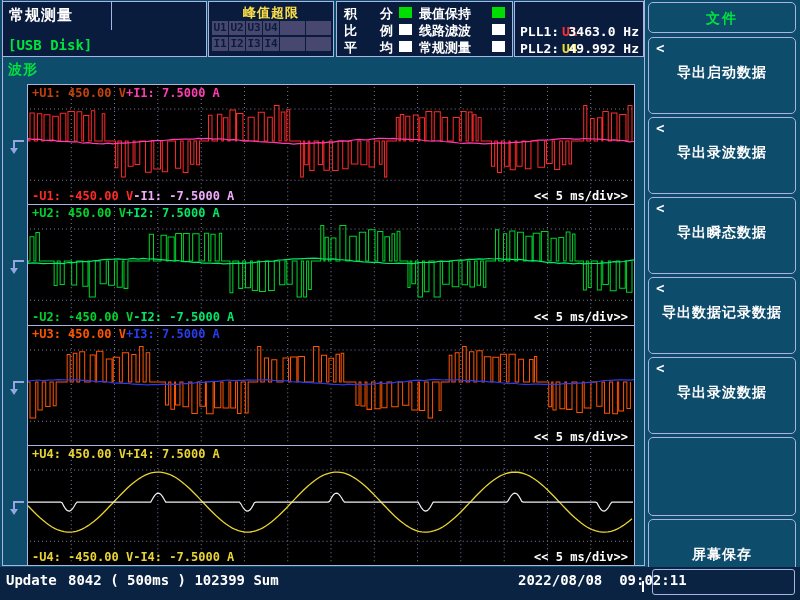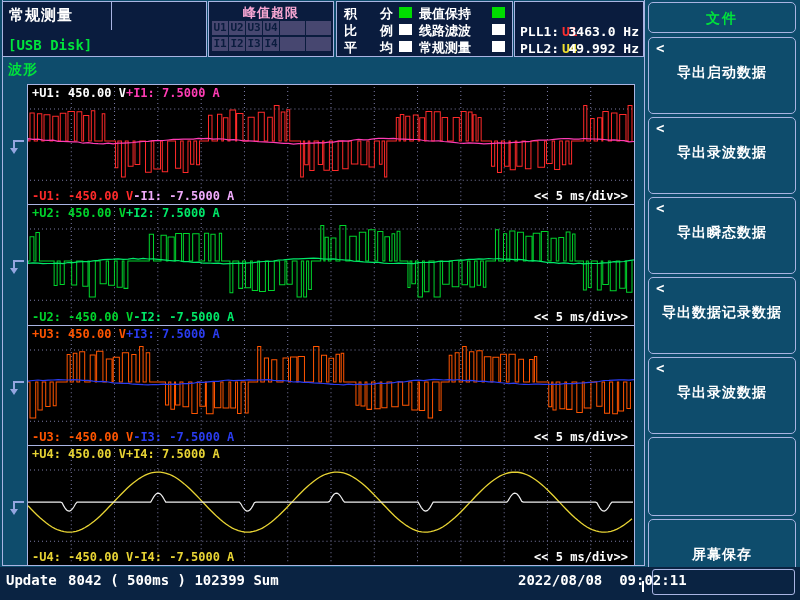--- a/index.html
+++ b/index.html
@@ -8,21 +8,21 @@
   .main-frame{position:absolute;left:2px;top:0;width:641px;height:565px;
               border-left:1px solid #a9b4e2;border-right:1px solid #a9b4e2;border-bottom:1px solid #a9b4e2;
               pointer-events:none;}
   .box{position:absolute;background:#0a1c3e;border:1px solid #a9b4e2;box-sizing:border-box;}
   
   .mode-box{left:2px;top:1px;width:205px;height:56px;}
   .mode-title{position:absolute;left:6px;top:4px;font:bold 15px "DejaVu Sans Mono",sans-serif;color:#ffffff;letter-spacing:1px;}
   .tab-divider{position:absolute;left:108px;top:0;width:1px;height:28px;background:#a9b4e2;}
   .usb-status{position:absolute;left:5px;top:35px;font:bold 14px "DejaVu Sans Mono",monospace;color:#00e33c;}
   .peak-box{left:208px;top:1px;width:126px;height:56px;}
-  .peak-title{position:absolute;top:2px;width:100%;text-align:center;font:bold 13px "DejaVu Sans Mono",sans-serif;color:#f9a8d4;letter-spacing:1px;}
+  .peak-title{position:absolute;top:2px;width:100%;text-align:center;font:bold 13px "DejaVu Sans Mono",sans-serif;color:#fde047;letter-spacing:1px;}
   .peak-row{position:absolute;left:3px;display:flex;gap:1px;}
   .peak-row-1{top:19px;}.peak-row-2{top:35px;}
   .peak-cell{width:16px;height:14px;background:#474770;color:#0a1c3e;font:bold 11px "DejaVu Sans Mono",monospace;
              text-align:center;line-height:14px;}
   .peak-cell.wide{width:25px;}
   .integ-box{left:336px;top:1px;width:177px;height:56px;}
   .integ-row{position:absolute;left:0;width:100%;height:17px;}
   .integ-row span{position:absolute;font:bold 13px "DejaVu Sans Mono",sans-serif;color:#fff;}
   .cb{position:absolute;width:13px;height:11px;top:2px;}
   .cb.on{background:#00dd00;} .cb.off{background:#ffffff;}
@@ -128,42 +128,41 @@
     </div>
 
   <div class="wave-title">波形</div>
   <div class="wave-panel" id="wavePanel">
       <div class="channel">
         <svg viewBox="0 0 605 119" preserveAspectRatio="none">
           <path d="M43.2 2 V117 M86.4 2 V117 M129.6 2 V117 M172.9 2 V117 M216.1 2 V117 M259.3 2 V117 M302.5 2 V117 M345.7 2 V117 M388.9 2 V117 M432.1 2 V117 M475.4 2 V117 M518.6 2 V117 M561.8 2 V117 M2 24 H603 M2 95 H603" stroke="#7d7da8" fill="none" stroke-width="1" stroke-dasharray="1 3"></path>
           <path d="M0 56 L2.0 56 L2.0 28.0 L6.2 28.0 L6.2 56 L9.4 56 L9.4 28.7 L13.8 28.7 L13.8 56 L16.0 56 L16.0 29.8 L21.9 29.8 L21.9 56 L24.7 56 L24.7 31.1 L30.2 31.1 L30.2 56 L32.2 56 L32.2 28.1 L37.8 28.1 L37.8 56 L39.9 56 L39.9 26.5 L46.3 26.5 L46.3 56 L48.9 56 L48.9 26.8 L53.7 26.8 L53.7 56 L55.5 56 L55.5 30.5 L60.7 30.5 L60.7 56 L63.2 56 L63.2 25.8 L66.7 25.8 L66.7 56 L71.3 56 L74.1 56 L74.1 56 L74.1 28.8 L76.7 28.8 L76.7 56 L84.4 56 L87.3 56 L87.3 56 L87.3 82.5 L89.7 82.5 L89.7 56 L93.3 56 L93.3 91.7 L97.1 91.7 L97.1 56 L100.0 56 L100.0 81.1 L104.9 81.1 L104.9 56 L106.8 56 L106.8 79.4 L111.6 79.4 L111.6 56 L117.3 56 L117.3 56 L117.3 87.0 L123.0 87.0 L123.0 56 L125.6 56 L125.6 83.8 L132.3 83.8 L132.3 56 L134.1 56 L134.1 86.5 L139.4 86.5 L139.4 56 L144.4 56 L147.3 56 L147.3 56 L147.3 83.1 L152.4 83.1 L152.4 56 L154.9 56 L154.9 87.3 L159.7 87.3 L159.7 56 L162.3 56 L162.3 79.2 L165.6 79.2 L165.6 56 L168.3 56 L168.3 79.6 L171.2 79.6 L171.2 56 L180.2 56 L180.2 56 L180.2 30.2 L183.7 30.2 L183.7 56 L189.2 56 L189.2 56 L189.2 29.1 L193.5 29.1 L193.5 56 L195.1 56 L195.1 32.8 L199.6 32.8 L199.6 56 L201.6 56 L201.6 25.0 L207.3 25.0 L207.3 56 L208.3 56 L208.3 28.4 L214.6 28.4 L214.6 56 L219.8 56 L219.8 56 L219.8 32.2 L225.8 32.2 L225.8 56 L229.9 56 L229.9 56 L229.9 27.1 L235.9 27.1 L235.9 56 L239.3 56 L239.3 32.1 L243.9 32.1 L243.9 56 L245.9 56 L245.9 20.4 L250.6 20.4 L250.6 56 L252.8 56 L252.8 26.9 L256.5 26.9 L256.5 56 L258.4 56 L258.4 24.6 L261.3 24.6 L261.3 56 L266.9 56 L272.2 56 L272.2 56 L272.2 91.7 L274.9 91.7 L274.9 56 L276.2 56 L276.2 79.6 L279.8 79.6 L279.8 56 L281.3 56 L281.3 85.2 L285.6 85.2 L285.6 56 L289.8 56 L289.8 56 L289.8 79.4 L294.1 79.4 L294.1 56 L295.4 56 L295.4 85.0 L300.9 85.0 L300.9 56 L303.9 56 L303.9 85.4 L309.6 85.4 L309.6 56 L314.2 56 L314.2 56 L314.2 83.6 L319.6 83.6 L319.6 56 L322.8 56 L322.8 78.8 L329.3 78.8 L329.3 56 L332.3 56 L332.3 79.6 L338.3 79.6 L338.3 56 L340.5 56 L340.5 81.9 L345.8 81.9 L345.8 56 L350.8 56 L350.8 56 L350.8 79.1 L353.5 79.1 L353.5 56 L356.0 56 L356.0 91.7 L358.2 91.7 L358.2 56 L364.9 56 L367.7 56 L367.7 56 L367.7 32.4 L370.4 32.4 L370.4 56 L371.7 56 L371.7 29.4 L375.2 29.4 L375.2 56 L377.1 56 L377.1 31.3 L381.2 31.3 L381.2 56 L384.7 56 L384.7 29.9 L389.5 29.9 L389.5 56 L391.1 56 L391.1 32.8 L395.9 32.8 L395.9 56 L397.3 56 L397.3 26.4 L403.1 26.4 L403.1 56 L405.6 56 L405.6 26.6 L411.6 26.6 L411.6 56 L413.4 56 L413.4 32.5 L418.9 32.5 L418.9 56 L424.5 56 L424.5 56 L424.5 32.4 L430.6 32.4 L430.6 56 L432.6 56 L432.6 26.4 L437.4 26.4 L437.4 56 L439.6 56 L439.6 27.0 L443.3 27.0 L443.3 56 L444.4 56 L444.4 29.7 L447.3 29.7 L447.3 56 L449.4 56 L449.4 32.5 L452.4 32.5 L452.4 56 L456.4 56 L462.7 56 L462.7 56 L462.7 81.0 L465.9 81.0 L465.9 56 L468.7 56 L468.7 87.4 L472.6 87.4 L472.6 56 L475.7 56 L475.7 81.0 L480.2 81.0 L480.2 56 L481.4 56 L481.4 84.6 L486.5 84.6 L486.5 56 L488.0 56 L488.0 81.1 L493.3 81.1 L493.3 56 L496.6 56 L496.6 83.6 L502.1 83.6 L502.1 56 L506.4 56 L509.1 56 L509.1 56 L509.1 82.2 L515.7 82.2 L515.7 56 L517.6 56 L517.6 78.4 L523.3 78.4 L523.3 56 L525.7 56 L525.7 84.2 L530.8 84.2 L530.8 56 L533.5 56 L533.5 79.5 L536.9 79.5 L536.9 56 L540.1 56 L540.1 78.9 L542.7 78.9 L542.7 56 L548.2 56 L552.2 56 L554.8 56 L554.8 56 L554.8 20.4 L557.9 20.4 L557.9 56 L561.6 56 L561.6 56 L561.6 33.5 L565.2 33.5 L565.2 56 L568.6 56 L568.6 32.6 L572.9 32.6 L572.9 56 L573.9 56 L573.9 26.5 L579.3 26.5 L579.3 56 L582.5 56 L582.5 27.9 L588.0 27.9 L588.0 56 L590.7 56 L590.7 29.4 L597.0 29.4 L597.0 56 L599.1 56 L599.1 20.4 L603.0 20.4 L603.0 56" stroke="#ff2a2a" fill="none" stroke-width="1"></path>
           <path d="M0 56 L0 53.5 L5 54.2 L10 54.1 L15 55.0 L20 55.3 L25 55.1 L30 56.3 L35 56.2 L40 56.5 L45 56.7 L50 56.9 L55 58.1 L60 57.6 L65 58.2 L70 58.6 L75 58.8 L80 58.0 L85 58.8 L90 58.1 L95 58.1 L100 57.7 L105 57.4 L110 56.8 L115 56.4 L120 56.2 L125 55.6 L130 55.5 L135 55.4 L140 54.9 L145 54.3 L150 54.3 L155 54.1 L160 54.1 L165 54.1 L170 53.3 L175 53.5 L180 53.3 L185 54.0 L190 53.8 L195 53.9 L200 54.7 L205 54.6 L210 54.9 L215 55.8 L220 55.7 L225 56.1 L230 56.5 L235 56.7 L240 57.1 L245 57.3 L250 57.8 L255 58.2 L260 58.2 L265 58.9 L270 58.6 L275 58.5 L280 58.0 L285 58.1 L290 57.6 L295 57.8 L300 57.0 L305 57.0 L310 56.0 L315 55.7 L320 56.0 L325 54.9 L330 54.3 L335 54.8 L340 54.5 L345 53.7 L350 53.3 L355 53.3 L360 53.6 L365 53.2 L370 53.9 L375 54.1 L380 54.2 L385 54.4 L390 54.4 L395 55.4 L400 55.8 L405 55.9 L410 55.8 L415 56.4 L420 56.7 L425 57.3 L430 57.9 L435 58.3 L440 57.7 L445 58.0 L450 58.3 L455 58.8 L460 58.5 L465 58.2 L470 57.8 L475 58.0 L480 57.7 L485 57.2 L490 57.3 L495 56.5 L500 56.6 L505 55.4 L510 55.1 L515 55.1 L520 54.9 L525 54.2 L530 53.8 L535 53.4 L540 53.5 L545 54.0 L550 54.0 L555 53.4 L560 53.7 L565 53.9 L570 54.1 L575 54.4 L580 55.0 L585 54.7 L590 55.3 L595 55.6 L600 56.8 L605 56.4" stroke="#ff3cb4" fill="none" stroke-width="1.2"></path>
         </svg>
-        <div class="lbl lbl-top"><span style="color: #ffffff;">+U1: 450.00 V</span><span style="color: rgb(255, 60, 180);">+I1: 7.5000 A</span></div>
+        <div class="lbl lbl-top"><span style="color: #c2410c;">+U1: 450.00 V</span><span style="color: rgb(255, 60, 180);">+I1: 7.5000 A</span></div>
         <div class="lbl lbl-bot"><span style="color: rgb(255, 42, 42);">-U1: -450.00 V</span><span style="color: #f0abfc; margin-top: 44px;">-I1: -7.5000 A</span></div>
         <div class="lbl lbl-time">&lt;&lt; 5 ms/div&gt;&gt;</div>
       </div>
       <div class="channel">
         <svg viewBox="0 0 605 119" preserveAspectRatio="none">
           <path d="M43.2 2 V117 M86.4 2 V117 M129.6 2 V117 M172.9 2 V117 M216.1 2 V117 M259.3 2 V117 M302.5 2 V117 M345.7 2 V117 M388.9 2 V117 M432.1 2 V117 M475.4 2 V117 M518.6 2 V117 M561.8 2 V117 M2 24 H603 M2 95 H603" stroke="#7d7da8" fill="none" stroke-width="1" stroke-dasharray="1 3"></path>
           <path d="M0 56 L2.0 56 L2.0 31.6 L5.9 31.6 L5.9 56 L7.9 56 L7.9 27.4 L11.4 27.4 L11.4 56 L15.3 56 L18.4 56 L21.6 56 L26.1 56 L26.1 56 L26.1 80.4 L29.1 80.4 L29.1 56 L32.1 56 L32.1 79.3 L36.2 79.3 L36.2 56 L40.9 56 L43.6 56 L43.6 56 L43.6 79.9 L48.6 79.9 L48.6 56 L54.7 56 L54.7 56 L54.7 81.0 L59.9 81.0 L59.9 56 L61.2 56 L61.2 91.7 L67.2 91.7 L67.2 56 L72.0 56 L72.0 56 L72.0 78.7 L78.1 78.7 L78.1 56 L80.4 56 L80.4 80.2 L86.3 80.2 L86.3 56 L89.0 56 L89.0 82.2 L94.1 82.2 L94.1 56 L95.8 56 L95.8 83.2 L99.7 83.2 L99.7 56 L106.0 56 L109.9 56 L115.4 56 L118.4 56 L121.1 56 L121.1 56 L121.1 29.2 L125.3 29.2 L125.3 56 L130.3 56 L132.8 56 L132.8 56 L132.8 30.3 L138.1 30.3 L138.1 56 L139.8 56 L139.8 32.0 L146.0 32.0 L146.0 56 L147.4 56 L147.4 28.4 L153.3 28.4 L153.3 56 L155.1 56 L155.1 28.5 L161.0 28.5 L161.0 56 L164.4 56 L164.4 28.7 L170.8 28.7 L170.8 56 L176.3 56 L176.3 56 L176.3 28.1 L180.3 28.1 L180.3 56 L182.6 56 L182.6 29.1 L186.8 29.1 L186.8 56 L191.0 56 L191.0 56 L191.0 28.1 L193.3 28.1 L193.3 56 L201.6 56 L201.6 56 L201.6 87.6 L204.5 87.6 L204.5 56 L210.4 56 L210.4 56 L210.4 83.2 L214.3 83.2 L214.3 56 L217.1 56 L217.1 82.6 L222.2 82.6 L222.2 56 L223.9 56 L223.9 85.4 L229.3 85.4 L229.3 56 L231.1 56 L231.1 86.2 L237.0 86.2 L237.0 56 L240.1 56 L240.1 85.3 L245.9 85.3 L245.9 56 L251.2 56 L251.2 56 L251.2 79.5 L256.5 79.5 L256.5 56 L258.4 56 L258.4 79.0 L263.8 79.0 L263.8 56 L268.6 56 L268.6 56 L268.6 91.7 L272.9 91.7 L272.9 56 L275.2 56 L275.2 91.7 L278.1 91.7 L278.1 56 L280.2 56 L280.2 84.2 L282.9 84.2 L282.9 56 L289.7 56 L292.3 56 L292.3 56 L292.3 20.4 L295.3 20.4 L295.3 56 L296.6 56 L296.6 32.1 L299.8 32.1 L299.8 56 L302.5 56 L302.5 32.9 L307.4 32.9 L307.4 56 L311.4 56 L311.4 56 L311.4 20.4 L317.3 20.4 L317.3 56 L321.2 56 L321.2 56 L321.2 31.1 L327.7 31.1 L327.7 56 L330.8 56 L330.8 27.2 L337.2 27.2 L337.2 56 L340.0 56 L340.0 24.8 L346.4 24.8 L346.4 56 L349.1 56 L349.1 26.4 L354.3 26.4 L354.3 56 L356.3 56 L356.3 31.6 L360.9 31.6 L360.9 56 L363.4 56 L363.4 28.6 L366.1 28.6 L366.1 56 L368.5 56 L368.5 26.3 L371.3 26.3 L371.3 56 L376.4 56 L379.3 56 L379.3 56 L379.3 82.4 L381.4 82.4 L381.4 56 L383.2 56 L383.2 78.5 L386.8 78.5 L386.8 56 L389.4 56 L389.4 91.7 L393.8 91.7 L393.8 56 L395.7 56 L395.7 86.5 L400.3 86.5 L400.3 56 L405.4 56 L405.4 56 L405.4 91.7 L411.5 91.7 L411.5 56 L413.9 56 L413.9 79.1 L420.5 79.1 L420.5 56 L423.5 56 L423.5 81.5 L430.1 81.5 L430.1 56 L433.3 56 L433.3 79.5 L438.8 79.5 L438.8 56 L441.2 56 L441.2 81.8 L445.8 81.8 L445.8 56 L448.4 56 L448.4 80.1 L451.8 80.1 L451.8 56 L454.6 56 L454.6 82.0 L457.1 82.0 L457.1 56 L466.7 56 L466.7 56 L466.7 24.7 L469.9 24.7 L469.9 56 L474.7 56 L474.7 56 L474.7 28.7 L477.9 28.7 L477.9 56 L481.0 56 L481.0 26.0 L486.1 26.0 L486.1 56 L488.7 56 L488.7 27.3 L494.6 27.3 L494.6 56 L497.1 56 L497.1 31.2 L503.2 31.2 L503.2 56 L504.4 56 L504.4 28.3 L511.0 28.3 L511.0 56 L512.5 56 L512.5 26.4 L519.1 26.4 L519.1 56 L522.2 56 L522.2 33.2 L527.4 33.2 L527.4 56 L529.9 56 L529.9 32.4 L534.8 32.4 L534.8 56 L537.3 56 L537.3 26.9 L541.1 26.9 L541.1 56 L543.7 56 L543.7 29.0 L546.1 29.0 L546.1 56 L551.9 56 L554.5 56 L554.5 56 L554.5 84.7 L557.4 84.7 L557.4 56 L559.4 56 L559.4 82.4 L562.3 82.4 L562.3 56 L568.4 56 L568.4 56 L568.4 84.7 L572.3 84.7 L572.3 56 L573.8 56 L573.8 79.4 L579.4 79.4 L579.4 56 L581.3 56 L581.3 85.6 L587.2 85.6 L587.2 56 L590.7 56 L590.7 83.1 L596.3 83.1 L596.3 56 L597.6 56 L597.6 87.0 L603.0 87.0 L603.0 56" stroke="#00d42c" fill="none" stroke-width="1"></path>
           <path d="M0 56 L0 58.3 L5 57.7 L10 58.0 L15 58.5 L20 58.4 L25 58.3 L30 58.0 L35 58.4 L40 57.4 L45 57.5 L50 56.7 L55 56.5 L60 56.6 L65 55.7 L70 55.3 L75 54.6 L80 54.2 L85 54.1 L90 53.7 L95 54.2 L100 54.1 L105 53.2 L110 54.0 L115 53.3 L120 53.9 L125 53.7 L130 54.2 L135 54.7 L140 55.3 L145 55.7 L150 55.4 L155 56.6 L160 56.5 L165 57.3 L170 57.1 L175 58.1 L180 57.9 L185 58.3 L190 58.0 L195 58.8 L200 58.6 L205 58.3 L210 58.1 L215 58.3 L220 57.8 L225 57.5 L230 56.7 L235 56.4 L240 56.2 L245 56.0 L250 54.9 L255 54.8 L260 54.3 L265 53.7 L270 53.7 L275 53.5 L280 53.3 L285 53.1 L290 53.3 L295 53.9 L300 54.0 L305 53.8 L310 54.4 L315 54.8 L320 55.0 L325 56.0 L330 56.2 L335 56.7 L340 57.0 L345 57.3 L350 57.2 L355 58.0 L360 58.4 L365 58.4 L370 58.1 L375 58.2 L380 58.3 L385 58.5 L390 57.6 L395 57.4 L400 57.2 L405 57.3 L410 56.3 L415 56.3 L420 56.2 L425 55.4 L430 55.0 L435 55.0 L440 54.2 L445 54.2 L450 53.8 L455 54.1 L460 53.4 L465 53.9 L470 53.4 L475 54.2 L480 54.0 L485 54.6 L490 54.2 L495 54.8 L500 55.7 L505 55.6 L510 56.0 L515 56.7 L520 57.6 L525 57.5 L530 58.3 L535 57.7 L540 58.3 L545 58.7 L550 58.0 L555 58.7 L560 58.3 L565 58.4 L570 58.2 L575 57.7 L580 57.5 L585 56.6 L590 56.8 L595 56.4 L600 55.6 L605 54.8" stroke="#00e868" fill="none" stroke-width="1.2"></path>
         </svg>
         <div class="lbl lbl-top"><span style="color: rgb(0, 212, 44);">+U2: 450.00 V</span><span style="color: rgb(0, 232, 104);">+I2: 7.5000 A</span></div>
         <div class="lbl lbl-bot"><span style="color: rgb(0, 212, 44);">-U2: -450.00 V</span><span style="color: rgb(0, 232, 104);">-I2: -7.5000 A</span></div>
         <div class="lbl lbl-time">&lt;&lt; 5 ms/div&gt;&gt;</div>
       </div>
       <div class="channel">
         <svg viewBox="0 0 605 119" preserveAspectRatio="none">
           <path d="M43.2 2 V117 M86.4 2 V117 M129.6 2 V117 M172.9 2 V117 M216.1 2 V117 M259.3 2 V117 M302.5 2 V117 M345.7 2 V117 M388.9 2 V117 M432.1 2 V117 M475.4 2 V117 M518.6 2 V117 M561.8 2 V117 M2 24 H603 M2 95 H603" stroke="#7d7da8" fill="none" stroke-width="1" stroke-dasharray="1 3"></path>
           <path d="M0 56 L2.0 56 L2.0 91.7 L7.7 91.7 L7.7 56 L9.9 56 L9.9 83.8 L14.2 83.8 L14.2 56 L17.7 56 L17.7 80.4 L22.0 80.4 L22.0 56 L25.2 56 L25.2 79.5 L28.1 79.5 L28.1 56 L35.7 56 L39.1 56 L39.1 56 L39.1 28.5 L42.1 28.5 L42.1 56 L45.2 56 L45.2 27.3 L48.8 27.3 L48.8 56 L51.6 56 L51.6 25.8 L56.6 25.8 L56.6 56 L62.1 56 L62.1 56 L62.1 28.9 L67.1 28.9 L67.1 56 L68.5 56 L68.5 25.2 L74.8 25.2 L74.8 56 L78.2 56 L78.2 32.9 L83.9 32.9 L83.9 56 L85.1 56 L85.1 31.1 L91.2 31.1 L91.2 56 L94.2 56 L94.2 26.7 L100.4 26.7 L100.4 56 L103.6 56 L103.6 28.5 L107.8 28.5 L107.8 56 L111.4 56 L111.4 20.4 L114.9 20.4 L114.9 56 L118.0 56 L118.0 26.8 L121.5 26.8 L121.5 56 L130.8 56 L137.3 56 L137.3 56 L137.3 78.9 L140.4 78.9 L140.4 56 L142.6 56 L142.6 83.1 L146.3 83.1 L146.3 56 L147.3 56 L147.3 78.8 L151.7 78.8 L151.7 56 L154.7 56 L154.7 80.7 L160.4 80.7 L160.4 56 L163.6 56 L163.6 87.2 L169.0 87.2 L169.0 56 L171.6 56 L171.6 80.0 L177.1 80.0 L177.1 56 L178.1 56 L178.1 87.6 L184.8 87.6 L184.8 56 L186.2 56 L186.2 81.7 L192.5 81.7 L192.5 56 L194.7 56 L194.7 81.8 L200.6 81.8 L200.6 56 L202.4 56 L202.4 81.9 L207.2 81.9 L207.2 56 L209.2 56 L209.2 87.2 L212.7 87.2 L212.7 56 L217.0 56 L217.0 56 L217.0 86.9 L219.8 86.9 L219.8 56 L225.8 56 L229.3 56 L229.3 56 L229.3 20.4 L232.4 20.4 L232.4 56 L236.0 56 L236.0 31.9 L240.1 31.9 L240.1 56 L243.3 56 L243.3 33.6 L248.4 33.6 L248.4 56 L254.6 56 L254.6 56 L254.6 32.0 L260.1 32.0 L260.1 56 L262.1 56 L262.1 30.9 L268.4 30.9 L268.4 56 L269.7 56 L269.7 30.4 L276.0 30.4 L276.0 56 L282.1 56 L285.1 56 L285.1 56 L285.1 20.4 L290.4 20.4 L290.4 56 L293.0 56 L293.0 29.1 L298.1 29.1 L298.1 56 L300.4 56 L300.4 32.3 L305.1 32.3 L305.1 56 L307.5 56 L307.5 28.3 L311.1 28.3 L311.1 56 L312.7 56 L312.7 27.2 L315.2 27.2 L315.2 56 L323.1 56 L327.4 56 L327.4 56 L327.4 79.2 L330.5 79.2 L330.5 56 L332.4 56 L332.4 79.8 L336.5 79.8 L336.5 56 L338.4 56 L338.4 83.2 L343.0 83.2 L343.0 56 L346.4 56 L346.4 82.5 L351.6 82.5 L351.6 56 L353.2 56 L353.2 81.7 L358.4 81.7 L358.4 56 L363.1 56 L363.1 56 L363.1 80.5 L369.6 80.5 L369.6 56 L374.0 56 L374.0 56 L374.0 79.2 L380.2 79.2 L380.2 56 L383.2 56 L383.2 83.8 L389.4 83.8 L389.4 56 L390.8 56 L390.8 84.4 L396.0 84.4 L396.0 56 L399.5 56 L399.5 91.7 L403.9 91.7 L403.9 56 L410.4 56 L410.4 56 L410.4 84.3 L412.4 84.3 L412.4 56 L420.5 56 L420.5 56 L420.5 29.3 L423.2 29.3 L423.2 56 L426.5 56 L426.5 26.6 L430.4 26.6 L430.4 56 L433.9 56 L433.9 20.4 L437.5 20.4 L437.5 56 L440.8 56 L440.8 25.6 L445.1 25.6 L445.1 56 L448.1 56 L448.1 24.8 L453.4 24.8 L453.4 56 L455.6 56 L455.6 30.8 L462.1 30.8 L462.1 56 L464.1 56 L464.1 31.2 L470.1 31.2 L470.1 56 L471.8 56 L471.8 28.2 L477.6 28.2 L477.6 56 L480.2 56 L480.2 28.2 L486.4 28.2 L486.4 56 L489.9 56 L489.9 33.3 L494.7 33.3 L494.7 56 L500.7 56 L500.7 56 L500.7 33.5 L504.2 33.5 L504.2 56 L505.6 56 L505.6 30.4 L507.9 30.4 L507.9 56 L514.4 56 L519.9 56 L519.9 56 L519.9 80.7 L522.8 80.7 L522.8 56 L524.1 56 L524.1 83.8 L527.2 83.8 L527.2 56 L531.0 56 L531.0 56 L531.0 82.6 L536.0 82.6 L536.0 56 L537.7 56 L537.7 83.2 L543.1 83.2 L543.1 56 L547.9 56 L547.9 56 L547.9 86.4 L553.4 86.4 L553.4 56 L555.3 56 L555.3 81.9 L562.0 81.9 L562.0 56 L567.8 56 L567.8 56 L567.8 80.1 L573.1 80.1 L573.1 56 L575.6 56 L575.6 87.0 L580.6 87.0 L580.6 56 L583.7 56 L583.7 87.6 L588.4 87.6 L588.4 56 L589.7 56 L589.7 84.7 L594.6 84.7 L594.6 56 L597.9 56 L597.9 82.4 L601.4 82.4 L601.4 56" stroke="#ff5500" fill="none" stroke-width="1"></path>
           <path d="M0 56 L0 54.9 L5 54.4 L10 53.9 L15 54.5 L20 54.0 L25 53.9 L30 53.6 L35 53.8 L40 53.9 L45 53.6 L50 53.8 L55 54.2 L60 54.3 L65 55.1 L70 55.5 L75 55.3 L80 55.9 L85 56.7 L90 57.0 L95 57.2 L100 57.3 L105 58.1 L110 58.2 L115 58.6 L120 58.8 L125 58.4 L130 58.5 L135 58.0 L140 58.2 L145 58.0 L150 58.2 L155 57.4 L160 57.6 L165 57.1 L170 56.0 L175 56.3 L180 55.8 L185 55.3 L190 55.3 L195 54.4 L200 53.9 L205 54.5 L210 54.2 L215 54.2 L220 53.8 L225 54.0 L230 53.9 L235 53.8 L240 53.6 L245 54.2 L250 54.5 L255 54.4 L260 55.0 L265 55.9 L270 55.5 L275 56.2 L280 56.2 L285 56.8 L290 57.1 L295 57.4 L300 57.7 L305 58.2 L310 58.4 L315 58.7 L320 58.1 L325 58.6 L330 58.0 L335 58.4 L340 58.0 L345 58.0 L350 57.1 L355 57.4 L360 57.1 L365 56.6 L370 55.5 L375 55.9 L380 55.1 L385 54.3 L390 54.0 L395 54.6 L400 53.7 L405 53.3 L410 53.5 L415 53.9 L420 53.6 L425 54.0 L430 53.4 L435 54.5 L440 54.2 L445 54.6 L450 55.3 L455 55.0 L460 55.8 L465 55.8 L470 56.4 L475 56.9 L480 57.6 L485 57.1 L490 57.9 L495 58.2 L500 58.4 L505 58.0 L510 58.0 L515 58.3 L520 58.3 L525 58.2 L530 58.3 L535 57.6 L540 57.4 L545 57.6 L550 57.1 L555 56.8 L560 56.2 L565 56.1 L570 55.4 L575 54.4 L580 54.3 L585 54.0 L590 53.8 L595 53.7 L600 54.0 L605 53.5" stroke="#2a3cf0" fill="none" stroke-width="1.2"></path>
         </svg>
         <div class="lbl lbl-top"><span style="color: rgb(255, 85, 0);">+U3: 450.00 V</span><span style="color: rgb(42, 60, 240);">+I3: 7.5000 A</span></div>
-        <div class="lbl lbl-bot"><span style="color: rgb(255, 85, 0);">-U3: -450.00 V</span><span style="color: rgb(42, 60, 240);">-I3: -7.5000 A</span></div>
         <div class="lbl lbl-time">&lt;&lt; 5 ms/div&gt;&gt;</div>
       </div>
       <div class="channel">
         <svg viewBox="0 0 605 119" preserveAspectRatio="none">
           <path d="M43.2 2 V117 M86.4 2 V117 M129.6 2 V117 M172.9 2 V117 M216.1 2 V117 M259.3 2 V117 M302.5 2 V117 M345.7 2 V117 M388.9 2 V117 M432.1 2 V117 M475.4 2 V117 M518.6 2 V117 M561.8 2 V117 M2 24 H603 M2 95 H603" stroke="#7d7da8" fill="none" stroke-width="1" stroke-dasharray="1 3"></path>
           <path d="M0 59.7 L3 62.8 L6 65.9 L9 68.8 L12 71.6 L15 74.2 L18 76.6 L21 78.8 L24 80.8 L27 82.4 L30 83.8 L33 84.8 L36 85.5 L39 85.9 L42 86.0 L45 85.7 L48 85.1 L51 84.2 L54 82.9 L57 81.3 L60 79.5 L63 77.4 L66 75.1 L69 72.5 L72 69.8 L75 66.9 L78 63.8 L81 60.7 L84 57.6 L87 54.4 L90 51.3 L93 48.2 L96 45.1 L99 42.2 L102 39.5 L105 36.9 L108 34.6 L111 32.5 L114 30.7 L117 29.1 L120 27.8 L123 26.9 L126 26.3 L129 26.0 L132 26.1 L135 26.5 L138 27.2 L141 28.2 L144 29.6 L147 31.2 L150 33.2 L153 35.4 L156 37.8 L159 40.4 L162 43.2 L165 46.1 L168 49.2 L171 52.3 L174 55.5 L177 58.6 L180 61.8 L183 64.9 L186 67.8 L189 70.7 L192 73.4 L195 75.9 L198 78.1 L201 80.1 L204 81.9 L207 83.3 L210 84.5 L213 85.3 L216 85.8 L219 86.0 L222 85.8 L225 85.3 L228 84.5 L231 83.3 L234 81.9 L237 80.1 L240 78.1 L243 75.9 L246 73.4 L249 70.7 L252 67.8 L255 64.9 L258 61.8 L261 58.6 L264 55.5 L267 52.3 L270 49.2 L273 46.1 L276 43.2 L279 40.4 L282 37.8 L285 35.4 L288 33.2 L291 31.2 L294 29.6 L297 28.2 L300 27.2 L303 26.5 L306 26.1 L309 26.0 L312 26.3 L315 26.9 L318 27.8 L321 29.1 L324 30.7 L327 32.5 L330 34.6 L333 36.9 L336 39.5 L339 42.2 L342 45.1 L345 48.2 L348 51.3 L351 54.4 L354 57.6 L357 60.7 L360 63.8 L363 66.9 L366 69.8 L369 72.5 L372 75.1 L375 77.4 L378 79.5 L381 81.3 L384 82.9 L387 84.2 L390 85.1 L393 85.7 L396 86.0 L399 85.9 L402 85.5 L405 84.8 L408 83.8 L411 82.4 L414 80.8 L417 78.8 L420 76.6 L423 74.2 L426 71.6 L429 68.8 L432 65.9 L435 62.8 L438 59.7 L441 56.5 L444 53.4 L447 50.2 L450 47.1 L453 44.2 L456 41.3 L459 38.6 L462 36.1 L465 33.9 L468 31.9 L471 30.1 L474 28.7 L477 27.5 L480 26.7 L483 26.2 L486 26.0 L489 26.2 L492 26.7 L495 27.5 L498 28.7 L501 30.1 L504 31.9 L507 33.9 L510 36.1 L513 38.6 L516 41.3 L519 44.2 L522 47.1 L525 50.2 L528 53.4 L531 56.5 L534 59.7 L537 62.8 L540 65.9 L543 68.8 L546 71.6 L549 74.2 L552 76.6 L555 78.8 L558 80.8 L561 82.4 L564 83.8 L567 84.8 L570 85.5 L573 85.9 L576 86.0 L579 85.7 L582 85.1 L585 84.2 L588 82.9 L591 81.3 L594 79.5 L597 77.4 L600 75.1 L603 72.5" stroke="#e8d434" fill="none" stroke-width="1.3"></path>
           <path d="M0 56 L1.0 56.0 L2.5 56.0 L4.0 56.0 L5.5 56.0 L7.0 56.0 L8.5 56.0 L10.0 56.0 L11.5 56.0 L13.0 56.0 L14.5 56.0 L16.0 56.0 L17.5 56.0 L19.0 56.0 L20.5 56.0 L22.0 56.0 L23.5 56.0 L25.0 56.0 L26.5 56.0 L28.0 56.0 L29.5 56.0 L31.0 56.0 L32.5 56.0 L34.0 56.7 L35.5 59.5 L37.0 61.9 L38.5 63.8 L40.0 64.8 L41.5 64.9 L43.0 64.2 L44.5 62.6 L46.0 60.4 L47.5 57.7 L49.0 56.0 L50.5 56.0 L52.0 56.0 L53.5 56.0 L55.0 56.0 L56.5 56.0 L58.0 56.0 L59.5 56.0 L61.0 56.0 L62.5 56.0 L64.0 56.0 L65.5 56.0 L67.0 56.0 L68.5 56.0 L70.0 56.0 L71.5 56.0 L73.0 56.0 L74.5 56.0 L76.0 56.0 L77.5 56.0 L79.0 56.0 L80.5 56.0 L82.0 56.0 L83.5 56.0 L85.0 56.0 L86.5 56.0 L88.0 56.0 L89.5 56.0 L91.0 56.0 L92.5 56.0 L94.0 56.0 L95.5 56.0 L97.0 56.0 L98.5 56.0 L100.0 56.0 L101.5 56.0 L103.0 56.0 L104.5 56.0 L106.0 56.0 L107.5 56.0 L109.0 56.0 L110.5 56.0 L112.0 56.0 L113.5 56.0 L115.0 56.0 L116.5 56.0 L118.0 56.0 L119.5 56.0 L121.0 56.0 L122.5 56.0 L124.0 53.4 L125.5 50.8 L127.0 48.8 L128.5 47.5 L130.0 47.0 L131.5 47.5 L133.0 48.8 L134.5 50.8 L136.0 53.4 L137.5 56.0 L139.0 56.0 L140.5 56.0 L142.0 56.0 L143.5 56.0 L145.0 56.0 L146.5 56.0 L148.0 56.0 L149.5 56.0 L151.0 56.0 L152.5 56.0 L154.0 56.0 L155.5 56.0 L157.0 56.0 L158.5 56.0 L160.0 56.0 L161.5 56.0 L163.0 56.0 L164.5 56.0 L166.0 56.0 L167.5 56.0 L169.0 56.0 L170.5 56.0 L172.0 56.0 L173.5 56.0 L175.0 56.0 L176.5 56.0 L178.0 56.0 L179.5 56.0 L181.0 56.0 L182.5 56.0 L184.0 56.0 L185.5 56.0 L187.0 56.0 L188.5 56.0 L190.0 56.0 L191.5 56.0 L193.0 56.0 L194.5 56.0 L196.0 56.0 L197.5 56.0 L199.0 56.0 L200.5 56.0 L202.0 56.0 L203.5 56.0 L205.0 56.0 L206.5 56.0 L208.0 56.0 L209.5 56.0 L211.0 56.0 L212.5 57.7 L214.0 60.4 L215.5 62.6 L217.0 64.2 L218.5 64.9 L220.0 64.8 L221.5 63.8 L223.0 61.9 L224.5 59.5 L226.0 56.7 L227.5 56.0 L229.0 56.0 L230.5 56.0 L232.0 56.0 L233.5 56.0 L235.0 56.0 L236.5 56.0 L238.0 56.0 L239.5 56.0 L241.0 56.0 L242.5 56.0 L244.0 56.0 L245.5 56.0 L247.0 56.0 L248.5 56.0 L250.0 56.0 L251.5 56.0 L253.0 56.0 L254.5 56.0 L256.0 56.0 L257.5 56.0 L259.0 56.0 L260.5 56.0 L262.0 56.0 L263.5 56.0 L265.0 56.0 L266.5 56.0 L268.0 56.0 L269.5 56.0 L271.0 56.0 L272.5 56.0 L274.0 56.0 L275.5 56.0 L277.0 56.0 L278.5 56.0 L280.0 56.0 L281.5 56.0 L283.0 56.0 L284.5 56.0 L286.0 56.0 L287.5 56.0 L289.0 56.0 L290.5 56.0 L292.0 56.0 L293.5 56.0 L295.0 56.0 L296.5 56.0 L298.0 56.0 L299.5 56.0 L301.0 55.3 L302.5 52.5 L304.0 50.1 L305.5 48.2 L307.0 47.2 L308.5 47.1 L310.0 47.8 L311.5 49.4 L313.0 51.6 L314.5 54.3 L316.0 56.0 L317.5 56.0 L319.0 56.0 L320.5 56.0 L322.0 56.0 L323.5 56.0 L325.0 56.0 L326.5 56.0 L328.0 56.0 L329.5 56.0 L331.0 56.0 L332.5 56.0 L334.0 56.0 L335.5 56.0 L337.0 56.0 L338.5 56.0 L340.0 56.0 L341.5 56.0 L343.0 56.0 L344.5 56.0 L346.0 56.0 L347.5 56.0 L349.0 56.0 L350.5 56.0 L352.0 56.0 L353.5 56.0 L355.0 56.0 L356.5 56.0 L358.0 56.0 L359.5 56.0 L361.0 56.0 L362.5 56.0 L364.0 56.0 L365.5 56.0 L367.0 56.0 L368.5 56.0 L370.0 56.0 L371.5 56.0 L373.0 56.0 L374.5 56.0 L376.0 56.0 L377.5 56.0 L379.0 56.0 L380.5 56.0 L382.0 56.0 L383.5 56.0 L385.0 56.0 L386.5 56.0 L388.0 56.0 L389.5 56.0 L391.0 58.6 L392.5 61.2 L394.0 63.2 L395.5 64.5 L397.0 65.0 L398.5 64.5 L400.0 63.2 L401.5 61.2 L403.0 58.6 L404.5 56.0 L406.0 56.0 L407.5 56.0 L409.0 56.0 L410.5 56.0 L412.0 56.0 L413.5 56.0 L415.0 56.0 L416.5 56.0 L418.0 56.0 L419.5 56.0 L421.0 56.0 L422.5 56.0 L424.0 56.0 L425.5 56.0 L427.0 56.0 L428.5 56.0 L430.0 56.0 L431.5 56.0 L433.0 56.0 L434.5 56.0 L436.0 56.0 L437.5 56.0 L439.0 56.0 L440.5 56.0 L442.0 56.0 L443.5 56.0 L445.0 56.0 L446.5 56.0 L448.0 56.0 L449.5 56.0 L451.0 56.0 L452.5 56.0 L454.0 56.0 L455.5 56.0 L457.0 56.0 L458.5 56.0 L460.0 56.0 L461.5 56.0 L463.0 56.0 L464.5 56.0 L466.0 56.0 L467.5 56.0 L469.0 56.0 L470.5 56.0 L472.0 56.0 L473.5 56.0 L475.0 56.0 L476.5 56.0 L478.0 56.0 L479.5 54.3 L481.0 51.6 L482.5 49.4 L484.0 47.8 L485.5 47.1 L487.0 47.2 L488.5 48.2 L490.0 50.1 L491.5 52.5 L493.0 55.3 L494.5 56.0 L496.0 56.0 L497.5 56.0 L499.0 56.0 L500.5 56.0 L502.0 56.0 L503.5 56.0 L505.0 56.0 L506.5 56.0 L508.0 56.0 L509.5 56.0 L511.0 56.0 L512.5 56.0 L514.0 56.0 L515.5 56.0 L517.0 56.0 L518.5 56.0 L520.0 56.0 L521.5 56.0 L523.0 56.0 L524.5 56.0 L526.0 56.0 L527.5 56.0 L529.0 56.0 L530.5 56.0 L532.0 56.0 L533.5 56.0 L535.0 56.0 L536.5 56.0 L538.0 56.0 L539.5 56.0 L541.0 56.0 L542.5 56.0 L544.0 56.0 L545.5 56.0 L547.0 56.0 L548.5 56.0 L550.0 56.0 L551.5 56.0 L553.0 56.0 L554.5 56.0 L556.0 56.0 L557.5 56.0 L559.0 56.0 L560.5 56.0 L562.0 56.0 L563.5 56.0 L565.0 56.0 L566.5 56.0 L568.0 56.7 L569.5 59.5 L571.0 61.9 L572.5 63.8 L574.0 64.8 L575.5 64.9 L577.0 64.2 L578.5 62.6 L580.0 60.4 L581.5 57.7 L583.0 56.0 L584.5 56.0 L586.0 56.0 L587.5 56.0 L589.0 56.0 L590.5 56.0 L592.0 56.0 L593.5 56.0 L595.0 56.0 L596.5 56.0 L598.0 56.0 L599.5 56.0 L601.0 56.0 L602.5 56.0 L604.0 56.0" stroke="#efefef" fill="none" stroke-width="1.2"></path>
         </svg>
         <div class="lbl lbl-top"><span style="color: rgb(232, 212, 52);">+U4: 450.00 V</span><span style="color: rgb(232, 212, 52);">+I4: 7.5000 A</span></div>
         <div class="lbl lbl-bot"><span style="color: rgb(232, 212, 52);">-U4: -450.00 V</span><span style="color: rgb(232, 212, 52);">-I4: -7.5000 A</span></div>

